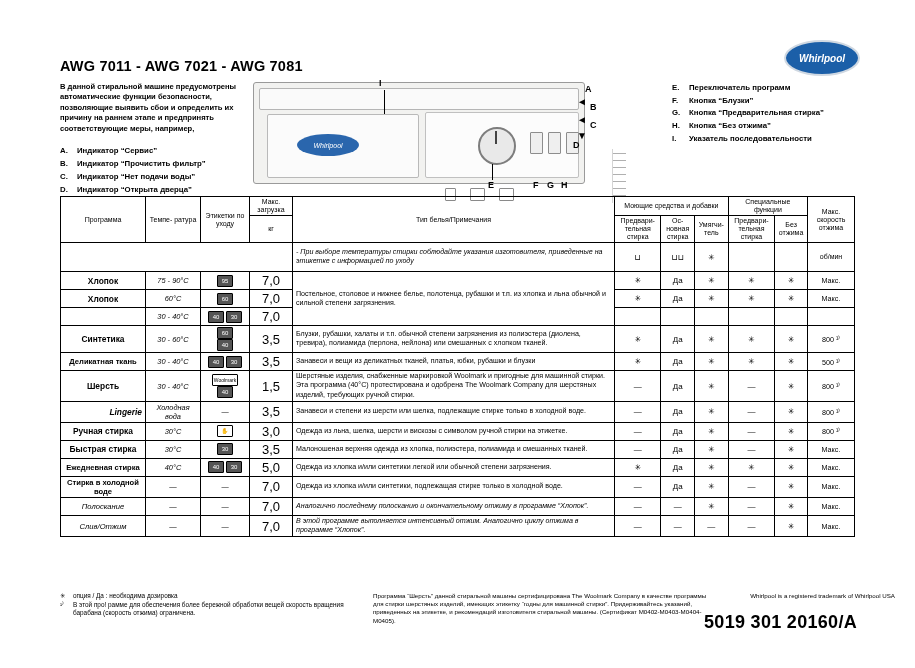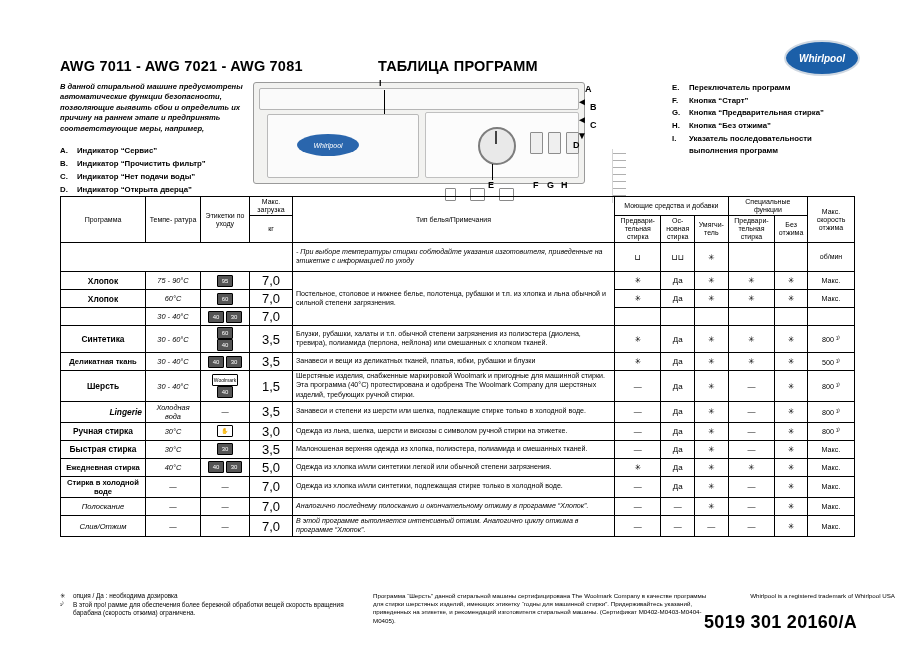--- a/index.html
+++ b/index.html
@@ -28,21 +28,21 @@
     display:flex;align-items:center;justify-content:center;
     font-size:10px;font-style:italic;font-weight:bold;
     border:2px solid #cfd8e2;
   }
 
   
   .intro{
     position:absolute;left:60px;top:82px;width:188px;
     font-size:7.6px;line-height:1.38;font-weight:bold;
   }
-  .intro .para{margin-bottom:7px;font-style:italic;}
+  .intro .para{margin-bottom:7px;}
   .legend{
     position:absolute;left:60px;top:145px;width:200px;
     font-size:7.8px;line-height:1.65;font-weight:bold;
   }
   .legend .row{display:flex;gap:4px;}
   .legend .ltr{width:13px;}
 
   
   .legend-r{
     position:absolute;left:672px;top:82px;width:230px;
@@ -146,21 +146,20 @@
     position:absolute;right:58px;top:612px;
     font-size:18px;font-weight:bold;letter-spacing:.3px;
   }
 </style>
 </head>
 <body>
 
 <div class="page">
 
   <div class="title">AWG 7011 - AWG 7021 - AWG 7081</div>
-  <div class="title2">ТАБЛИЦА ПРОГРАММ</div>
   <div class="logo">Whirlpool</div>
 
   <div class="intro">
     <div class="para">В данной стиральной машине предусмотрены автоматические функции безопасности, позволяющие выявить сбои и определить их причину на раннем этапе и предпринять соответствующие меры, например,</div>
   </div>
 
   <div class="legend">
     <div class="row">
       <span class="ltr">A.</span>
       <span>Индикатор “Сервис”</span>
@@ -179,35 +178,34 @@
     </div>
   </div>
 
   <div class="legend-r">
     <div class="row">
       <span class="ltr">E.</span>
       <span>Переключатель программ</span>
     </div>
     <div class="row">
       <span class="ltr">F.</span>
-      <span>Кнопка “Старт”</span>
+      <span>Кнопка “Блузки”</span>
     </div>
     <div class="row">
       <span class="ltr">G.</span>
       <span>Кнопка “Предварительная стирка”</span>
     </div>
     <div class="row">
       <span class="ltr">H.</span>
       <span>Кнопка “Без отжима”</span>
     </div>
     <div class="row">
       <span class="ltr">I.</span>
       <span>Указатель последовательности</span>
     </div>
-    <div class="sub">выполнения программ</div>
   </div>
 
   <div class="machine">
     <div class="mbody"></div>
     <div class="mtop"></div>
     <div class="mlid"></div>
     <div class="mlogo">Whirlpool</div>
     <div class="panel">
       <div class="scaleL">
         <div class="tick" style="top:4px"></div>

